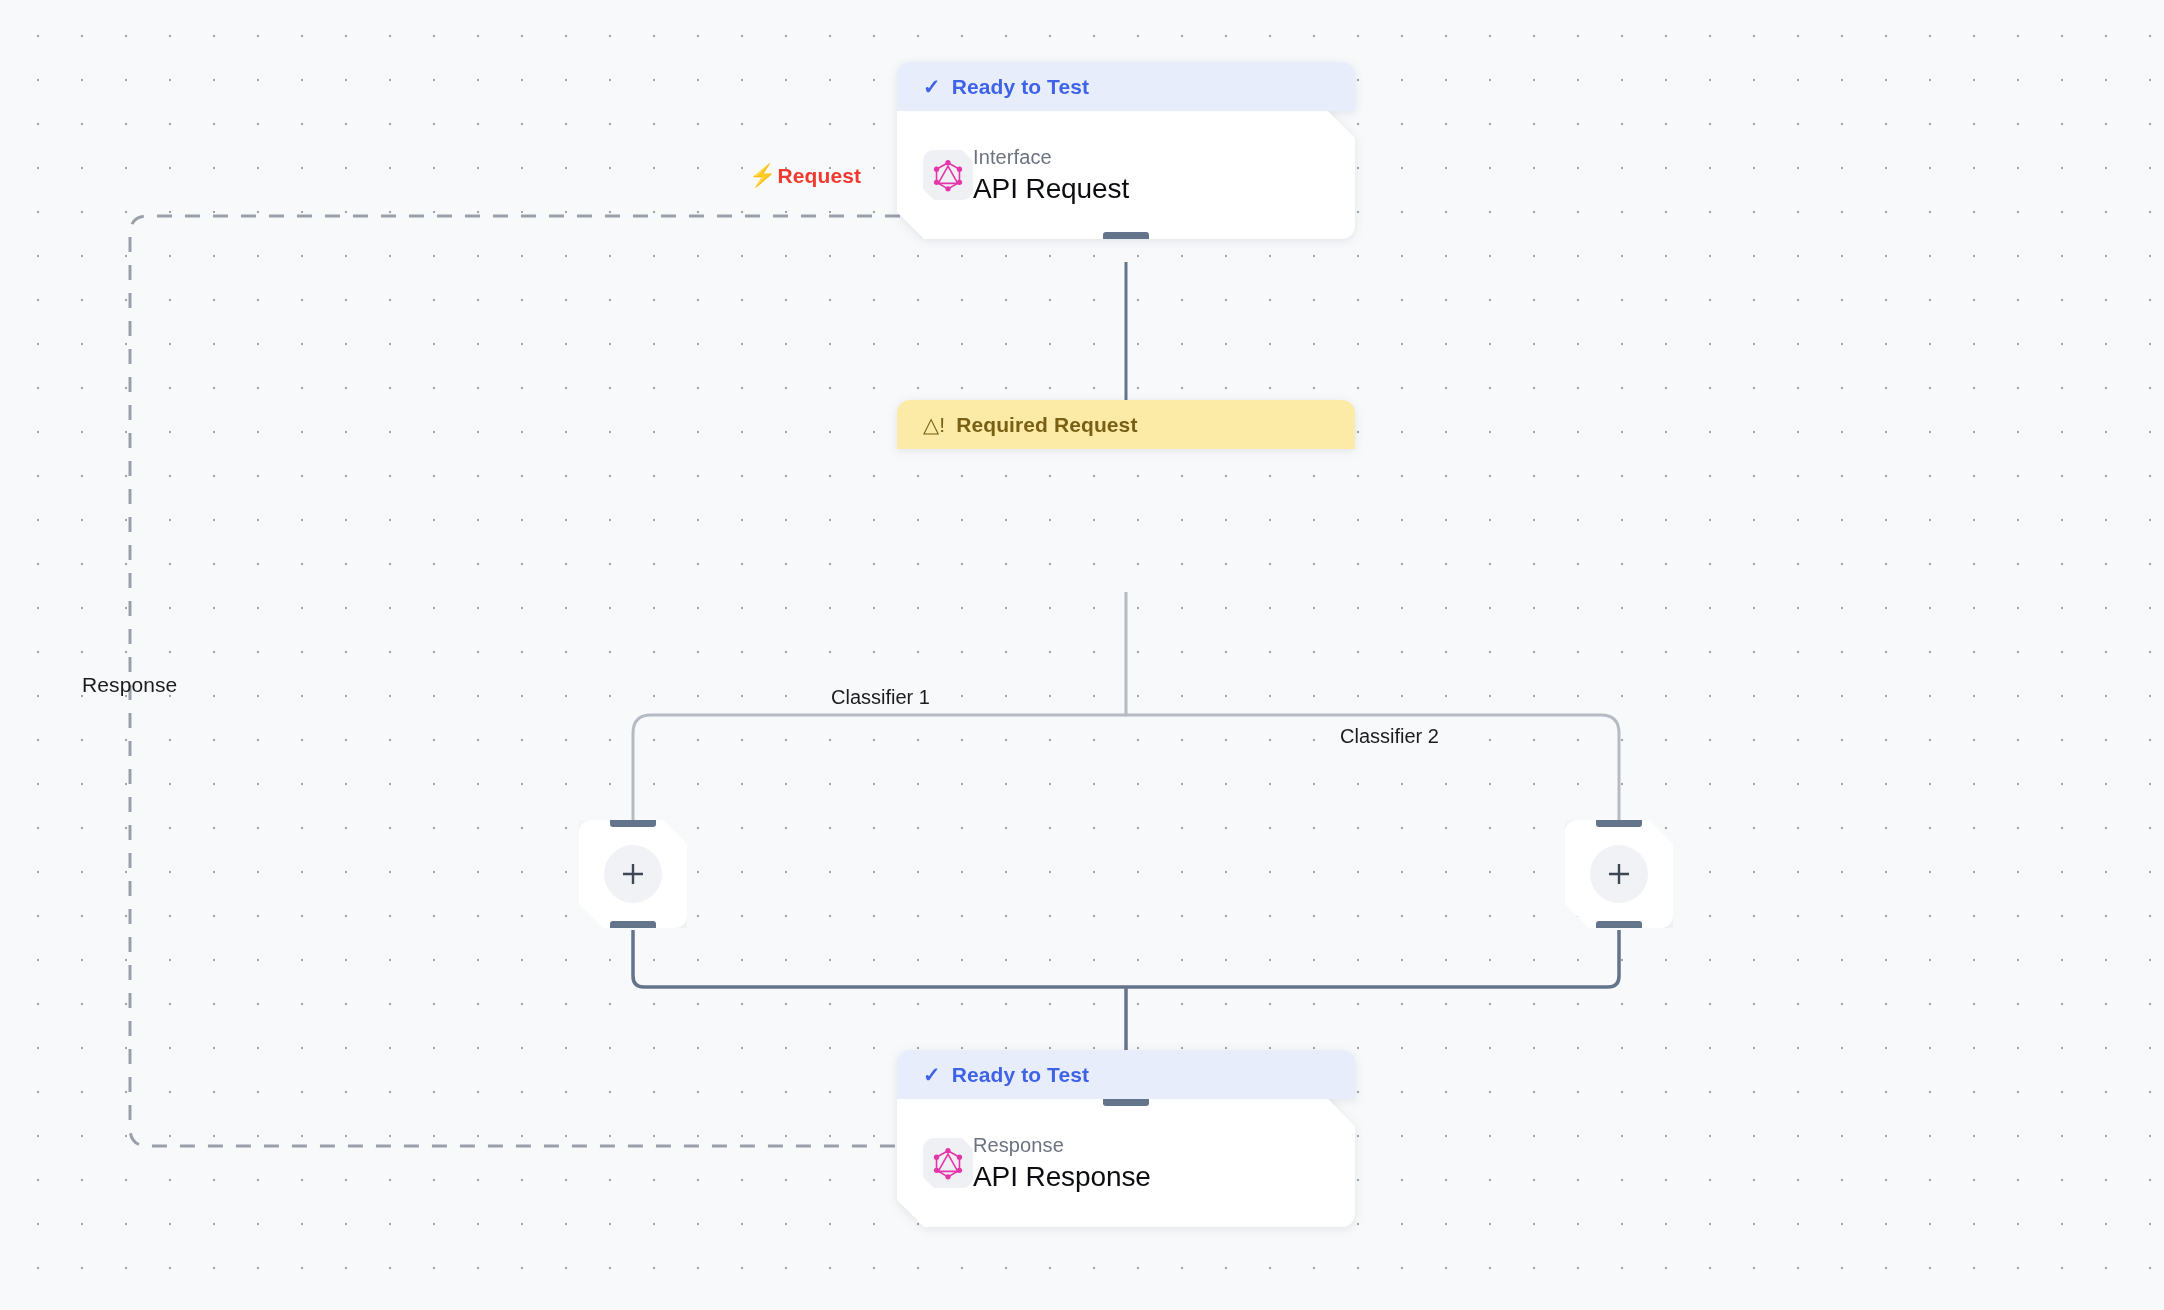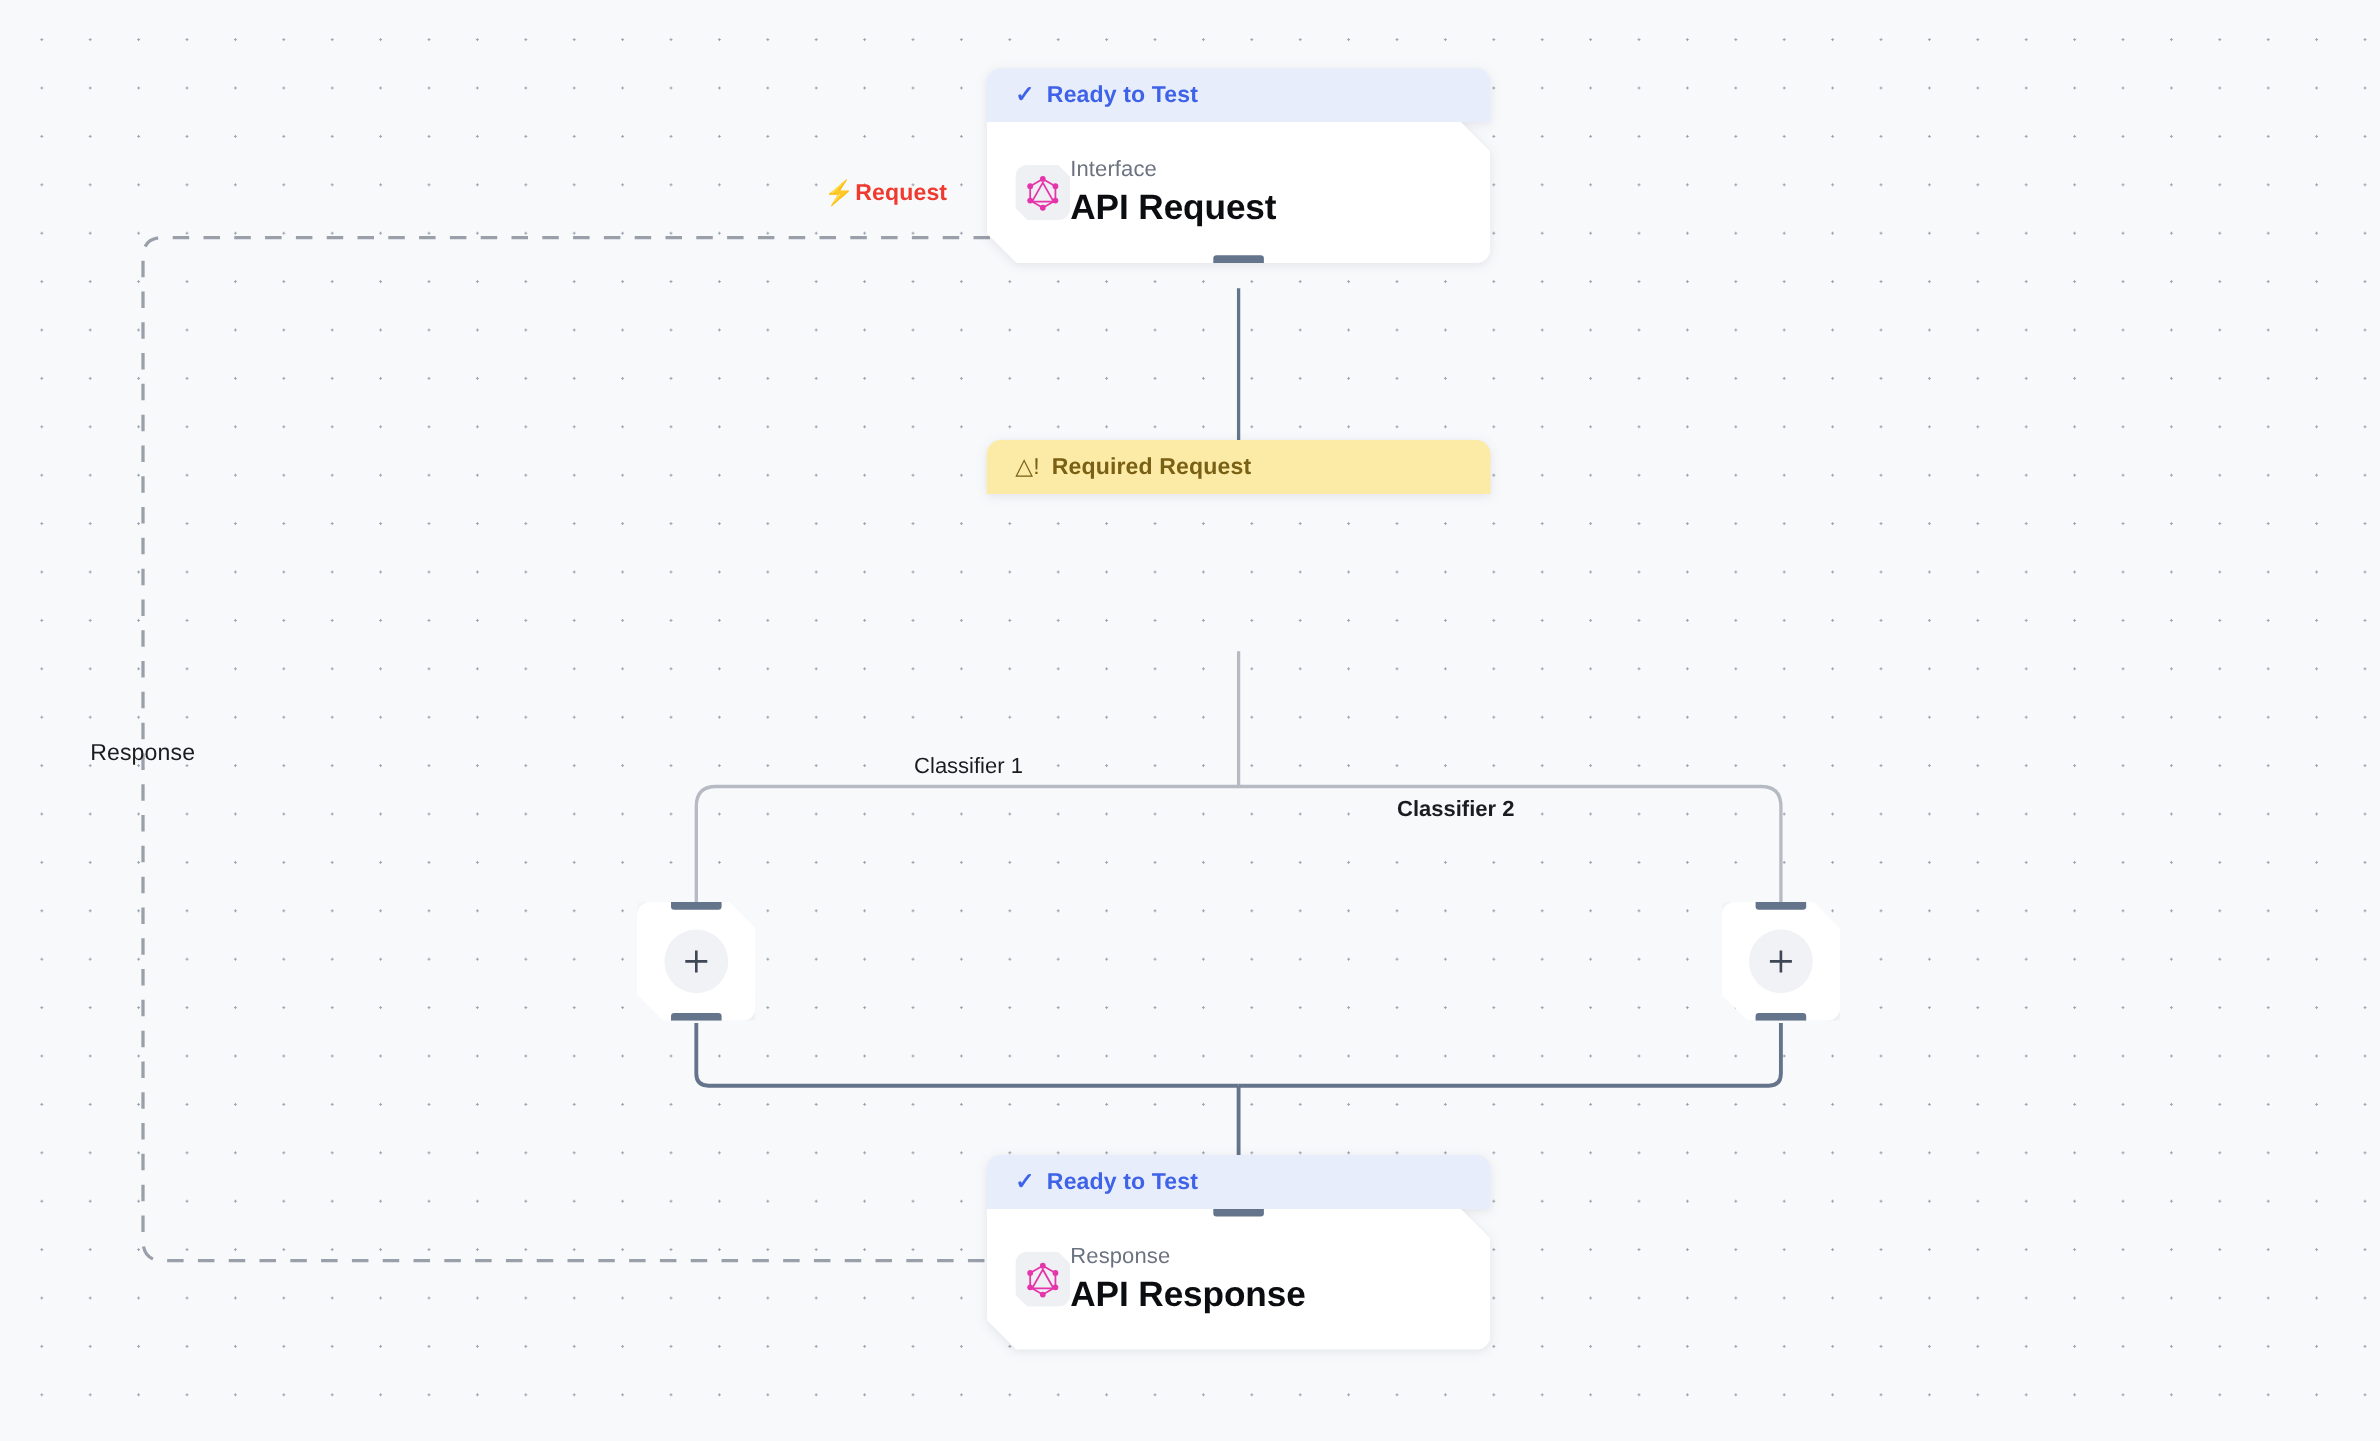--- a/index.html
+++ b/index.html
@@ -53,21 +53,21 @@
   }
   .branch-label {
     position: absolute;
     font-size: 20px;
     color: #1b1c1f;
     background: #f8f9fb;
     padding: 2px 10px;
     white-space: nowrap;
   }
   #branch-label-1 { left: 821px; top: 684px; }
-  #branch-label-2 { left: 1260px; top: 723px; font-weight: bold; }
+  #branch-label-2 { left: 1330px; top: 723px; }
 
   
   .node {
     position: absolute;
     width: 458px;
     filter: drop-shadow(0 2px 5px rgba(30,41,59,.10));
   }
 
   .node-status {
     height: 49px;
@@ -119,22 +119,22 @@
   .node-icon.graphql { background: #eff0f3; }
   .node-icon.flow    { background: #fdeae8; }
 
   .node-text { display: flex; flex-direction: column; gap: 4px; }
   .node-kind {
     font-size: 20px;
     color: #6b7280;
     letter-spacing: .1px;
   }
   .node-title {
-    font-size: 32px;
-    font-weight: 700;
+    font-size: 28px;
+    font-weight: 400;
     color: #0c0d10;
     letter-spacing: -.1px;
   }
 
   
   .handle {
     position: absolute;
     left: 50%;
     transform: translateX(-50%);
     width: 46px;

